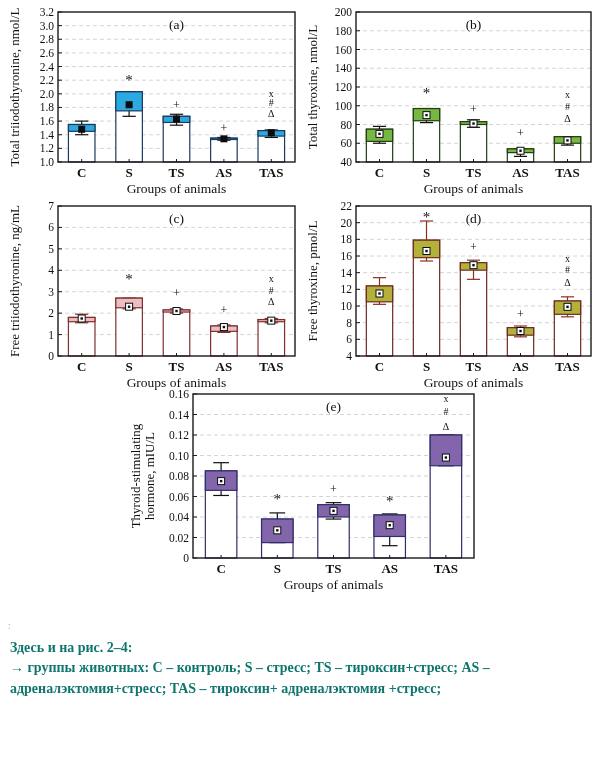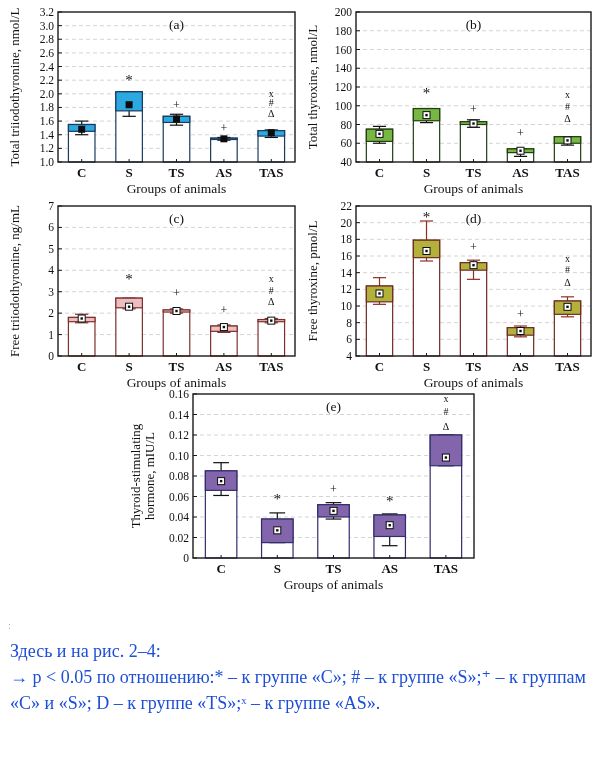--- a/index.html
+++ b/index.html
@@ -5,21 +5,21 @@
   html,body{margin:0;padding:0;background:#fff;}
   body{width:602px;height:770px;font-family:"Liberation Serif","DejaVu Serif",serif;color:#111;}
   .figure{position:relative;width:602px;height:770px;background:#fff;overflow:hidden;}
   .panel{position:absolute;}
   #panel-a{left:6px;top:4px;width:296px;height:194px;}
   #panel-b{left:304px;top:4px;width:294px;height:194px;}
   #panel-c{left:6px;top:198px;width:296px;height:194px;}
   #panel-d{left:304px;top:198px;width:294px;height:194px;}
   #panel-e{left:127px;top:386px;width:354px;height:208px;}
   .stray{position:absolute;left:8px;top:620px;font-size:10px;color:#aaa;}
-  .caption{position:absolute;left:10px;top:638px;width:586px;font-size:18px;line-height:1.45;color:#1d4ed8;}
+  .caption{position:absolute;left:10px;top:638px;width:586px;font-size:14px;line-height:1.45;color:#0f766e;font-weight:bold;}
   .caption p{margin:0;}
   svg text{font-family:"Liberation Serif","DejaVu Serif",serif;fill:#101010;}
 </style>
 </head>
 <body>
 
 <div class="figure">
   <div class="panel" id="panel-a"><svg width="296" height="194" viewBox="0 0 296 194">
         <line x1="52" x2="56" y1="158" y2="158" stroke="#1a1a1a" stroke-width="1"></line>
         <text x="48" y="162" text-anchor="end" font-size="11.5">1.0</text>
@@ -433,15 +433,15 @@
         <text x="206.5" y="25" text-anchor="middle" font-size="13.5">(e)</text>
         <text x="206.5" y="203" text-anchor="middle" font-size="13.5">Groups of animals</text>
         <text x="13" y="90" text-anchor="middle" font-size="13" transform="rotate(-90 13 90)">Thyroid-stimulating</text>
         <text x="27" y="90" text-anchor="middle" font-size="13" transform="rotate(-90 27 90)">hormone, mIU/L</text>
       </svg></div>
 
   <div class="stray">:</div>
 
   <div class="caption">
     <p>Здесь и на рис. 2–4:</p>
-    <p>→ p &lt; 0.05 по отношению:* – к группе «C»; # – к группе «S»;⁺ – к группам «C» и «S»; D – к группе «TS»;ˣ – к группе «AS».</p>
+    <p>→ группы животных: C – контроль; S – стресс; TS – тироксин+стресс; AS – адреналэктомия+стресс; TAS – тироксин+ адреналэктомия +стресс;</p>
   </div>
 </div>
 
 </body></html>

